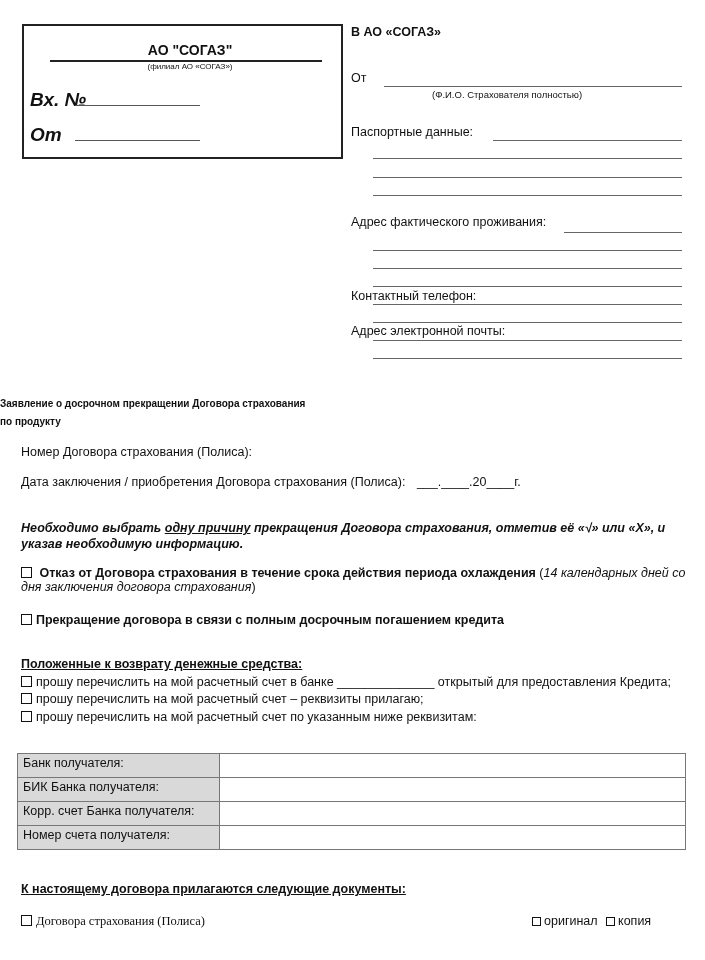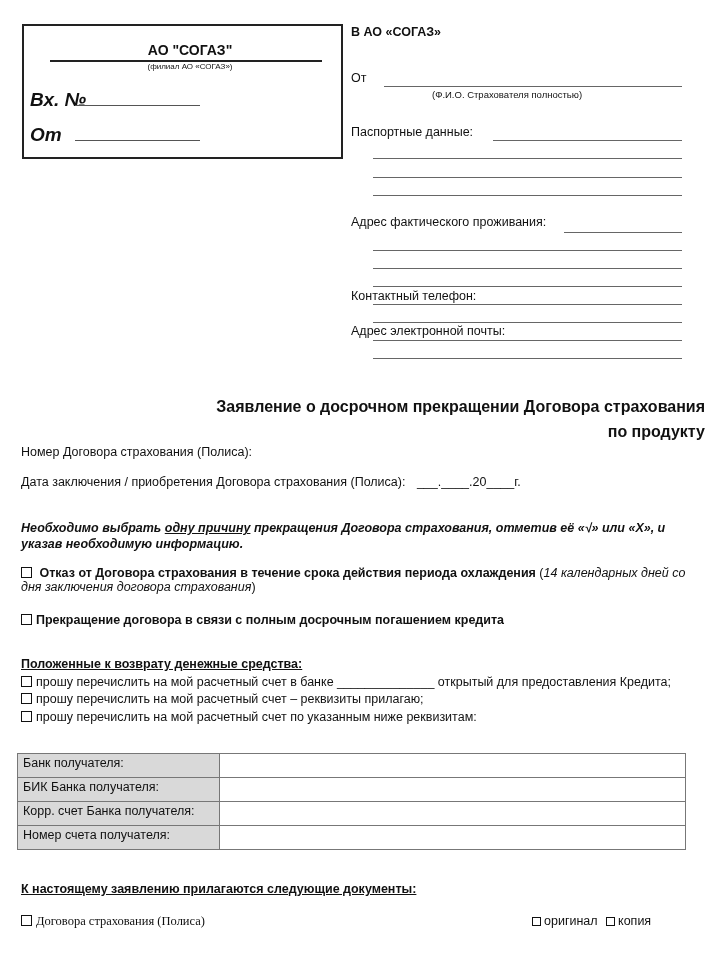--- a/index.html
+++ b/index.html
@@ -16,21 +16,21 @@
     border: 2px solid #222; box-sizing: border-box;
   }
   .stamp-title { left: 100px; top: 42px; width: 180px; text-align: center; font-weight: bold; font-size: 14px; }
   .stamp-rule { left: 50px; top: 60px; width: 272px; border-top: 2px solid #222; }
   .stamp-sub { left: 100px; top: 62px; width: 180px; text-align: center; font-size: 8px; }
   .stamp-label { font-weight: bold; font-size: 19px; left: 30px; font-style: italic; }
 
   .r-text { font-size: 12.5px; left: 351px; }
   .r-line { border-top: 1px solid #666; }
 
-  .center-title { left: 0; width: 705px; text-align: right; font-weight: bold; font-size: 16px; }
+  .center-title { left: 0; width: 705px; text-align: left; font-weight: bold; font-size: 10px; }
   .body-text { font-size: 12.5px; left: 21px; }
 
   .checkbox {
     display: inline-block; width: 9px; height: 9px; border: 1.6px solid #111;
     box-sizing: content-box; vertical-align: -1px; margin-right: 4px;
   }
   .bold { font-weight: bold; }
   .ital { font-style: italic; }
   .ul { text-decoration: underline; }
 
@@ -75,21 +75,21 @@
 
 <div class="abs r-text" style="top:289px;">Контактный телефон:</div>
 <div class="line r-line" style="left:373px; top:304px; width:309px;"></div>
 <div class="line r-line" style="left:373px; top:322px; width:309px;"></div>
 
 <div class="abs r-text" style="top:324px;">Адрес электронной почты:</div>
 <div class="line r-line" style="left:373px; top:340px; width:309px;"></div>
 <div class="line r-line" style="left:373px; top:358px; width:309px;"></div>
 
 <div class="abs center-title" style="top:398px;">Заявление о досрочном прекращении Договора страхования</div>
-<div class="abs center-title" style="top:416px;margin-top:7px;">по продукту</div>
+<div class="abs center-title" style="top:416px;">по продукту</div>
 
 <div class="abs body-text" style="top:445px;">Номер Договора страхования (Полиса):</div>
 <div class="abs body-text" style="top:475px;">
   <span>Дата заключения / приобретения Договора страхования (Полиса):</span>
   <span style="margin-left:8px;">___.____.20____г.</span>
 </div>
 
 <div class="abs body-text bold ital" style="top:520px; width:668px; line-height:16px;">
   <span>Необходимо выбрать </span><span class="ul">одну причину</span><span> прекращения Договора страхования, отметив её «√» или «Х», и указав необходимую информацию.</span>
 </div>
@@ -127,20 +127,20 @@
     <td class="lbl">Корр. счет Банка получателя:</td>
     <td class="val"></td>
   </tr>
   <tr>
     <td class="lbl">Номер счета получателя:</td>
     <td class="val"></td>
   </tr>
 </tbody>
   </table>
 
-<div class="abs body-text bold ul" style="top:882px;">К настоящему заявлению прилагаются следующие документы:</div>
+<div class="abs body-text bold ul" style="top:882px;">К настоящему договора прилагаются следующие документы:</div>
 <div class="abs body-text" style="top:914px;font-family:Liberation Serif, serif;">
   <span class="checkbox"></span><span>Договора страхования (Полиса)</span>
 </div>
 <div class="abs" style="left:532px; top:914px; font-size:12.5px;">
   <span class="checkbox" style="width:7px;height:7px;margin-right:3px;"></span><span>оригинал</span>
   <span class="checkbox" style="width:7px;height:7px;margin-left:5px;margin-right:3px;"></span><span>копия</span>
 </div>
 
 </body></html>

